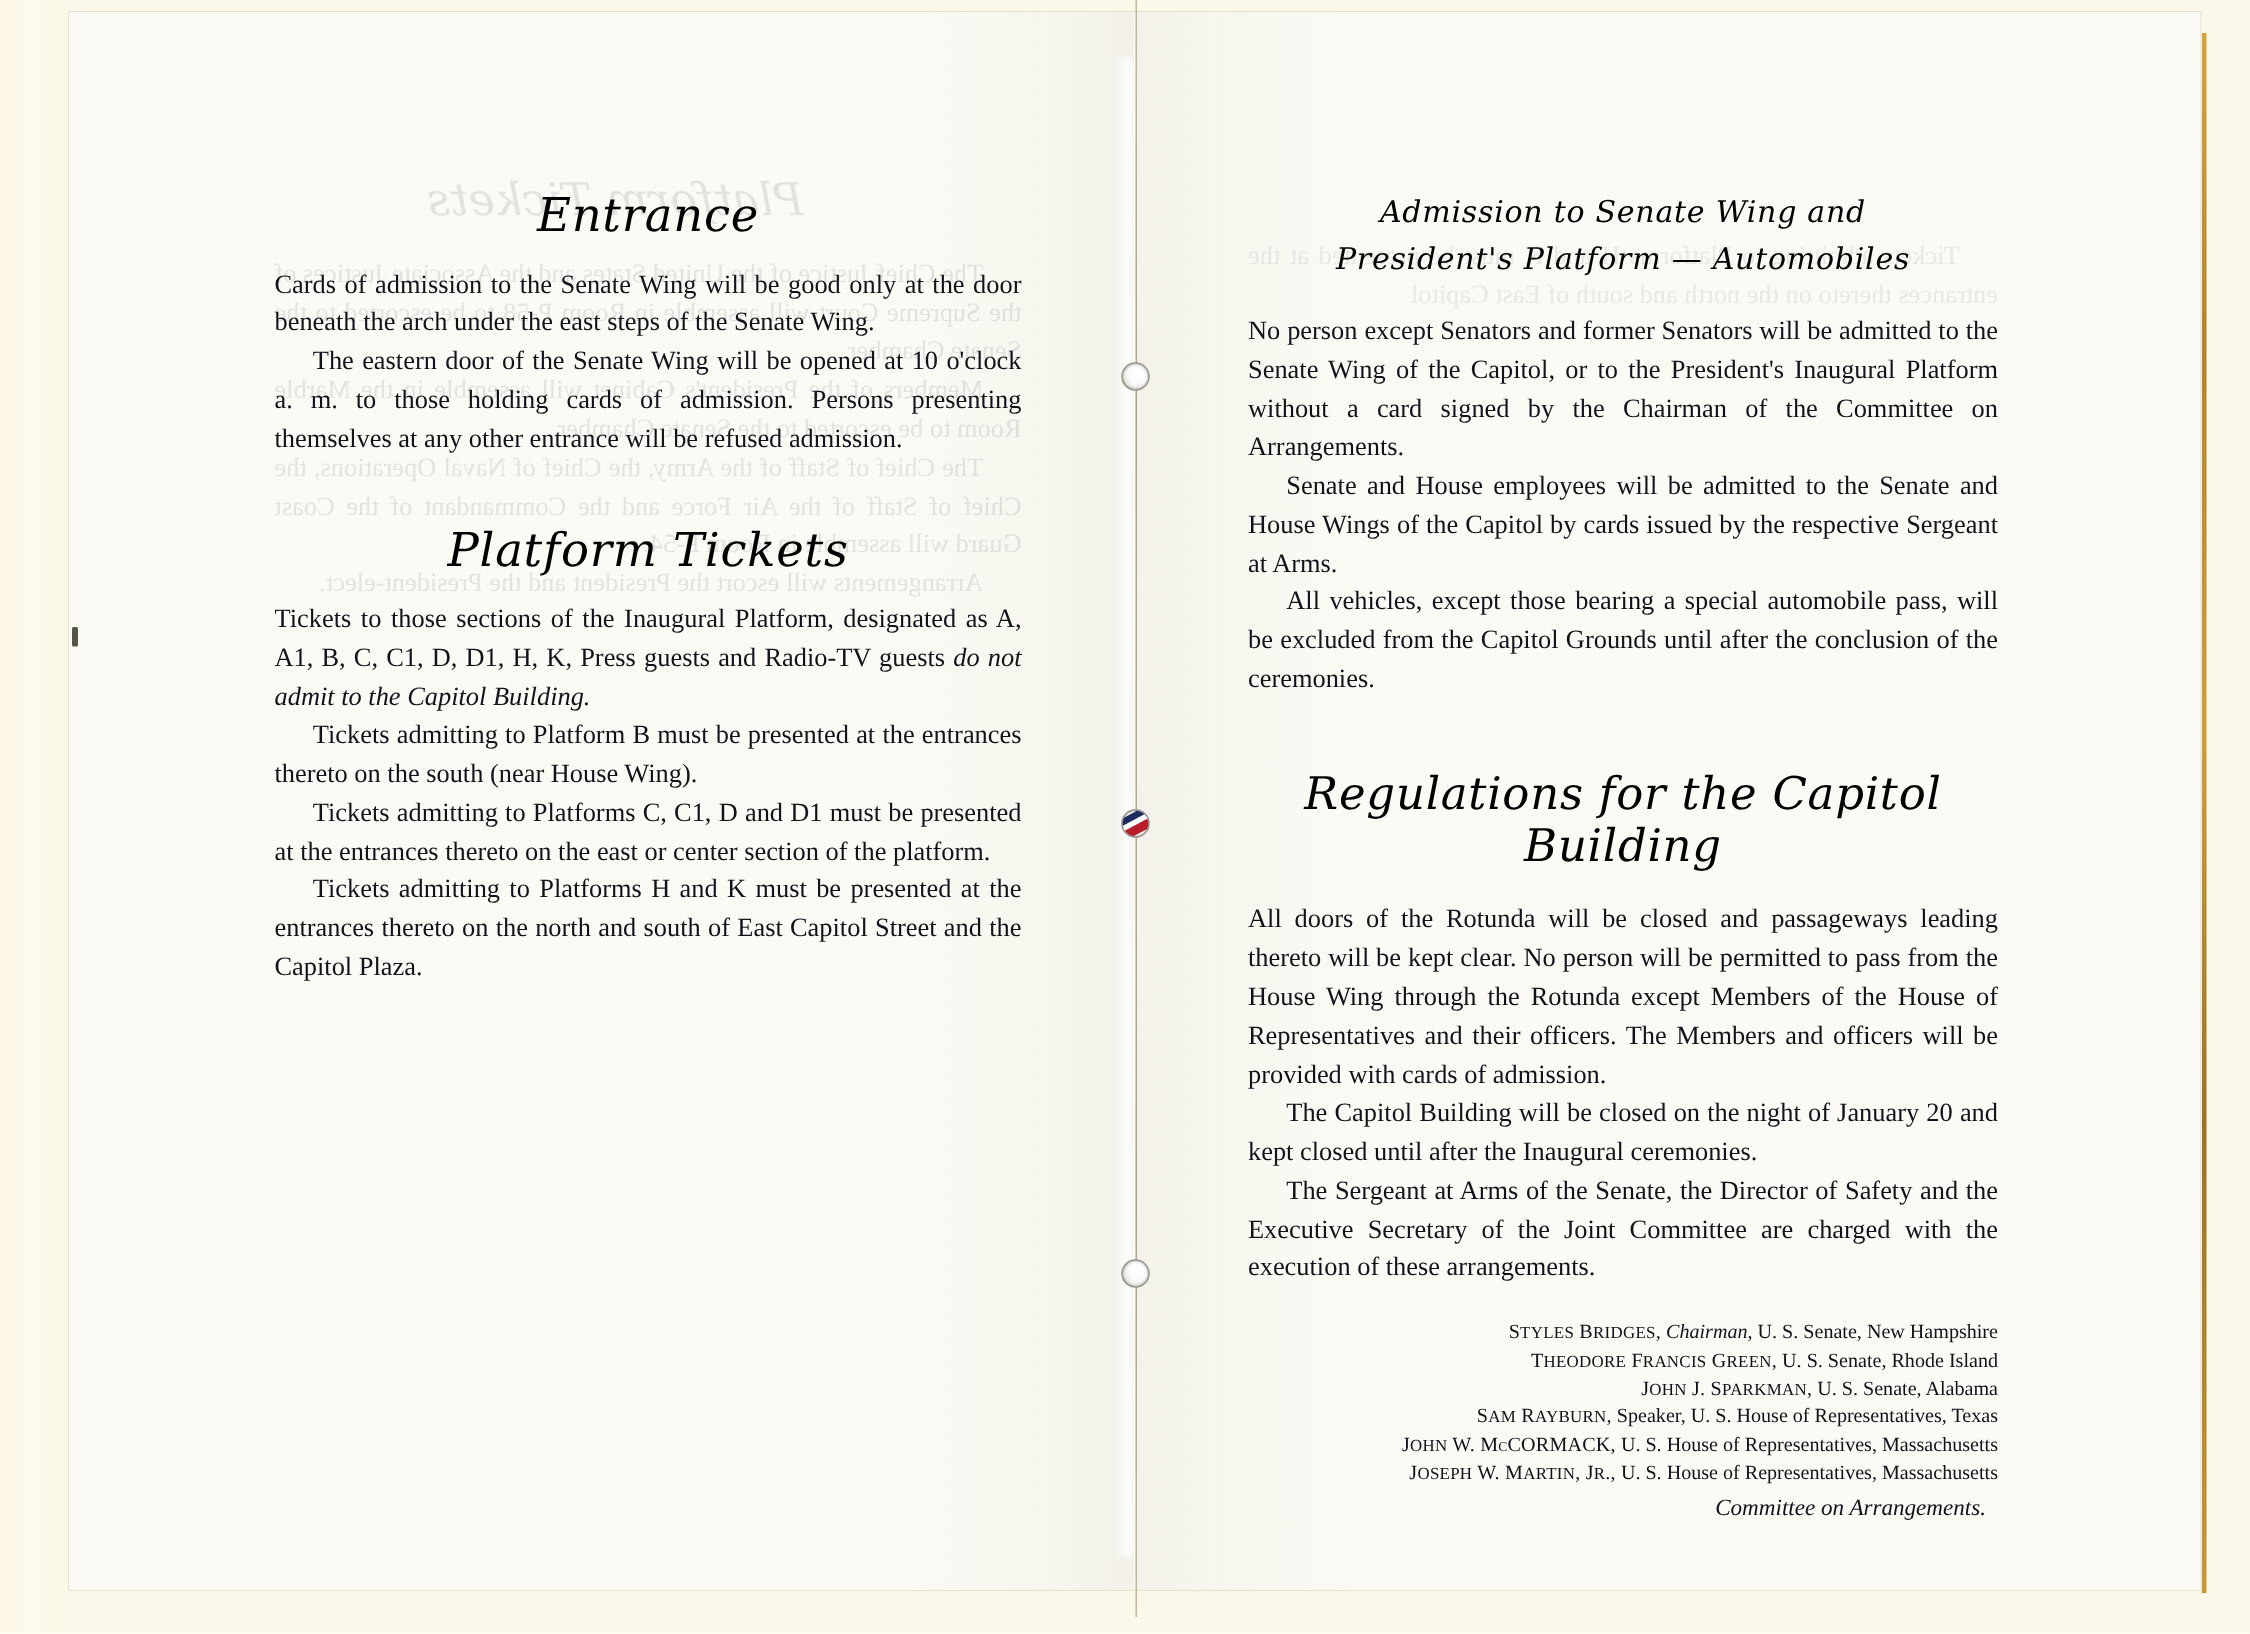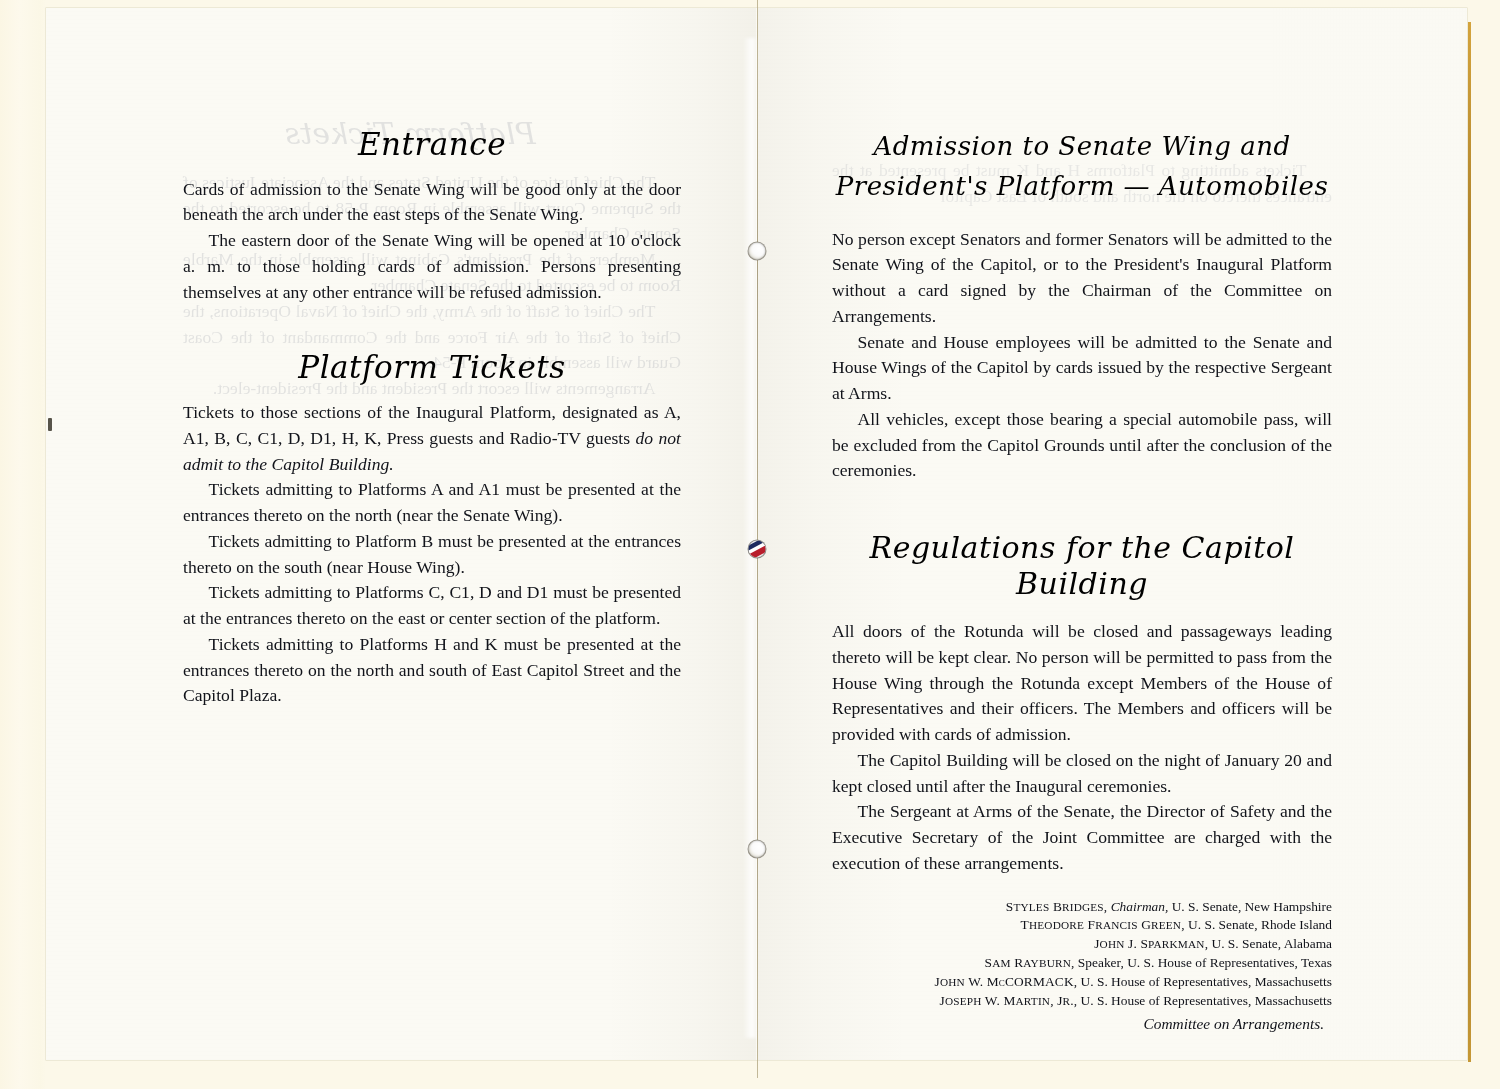--- a/index.html
+++ b/index.html
@@ -179,21 +179,21 @@
     text-align: center;
     letter-spacing: .5px;
     line-height: 1.18;
     position: relative;
     z-index: 3;
   }
   .script-head .sh-line { display: block; }
 
   .head-entrance   { font-size: 31px; margin: 0 0 14px 0; }
   .head-platform   { font-size: 31px; margin: 44px 0 14px 0; }
-  .head-admission  { font-size: 26px; margin: 0 0 20px 0; line-height: 1.55; }
+  .head-admission  { font-size: 20px; margin: 0 0 20px 0; line-height: 1.55; }
   .head-regs       { font-size: 30px; margin: 46px 0 18px 0; }
 
   p.body {
     margin: 0;
     font-size: 17.6px;
     line-height: 1.465;
     color: #11131a;
     text-align: justify;
     text-indent: 1.45em;
     position: relative;
@@ -300,21 +300,20 @@
         <h2 class="script-head head-entrance">Entrance</h2>
 
         <p class="body noindent">Cards of admission to the Senate Wing will be good only at the door beneath the arch under the east steps of the Senate Wing.</p>
 
         <p class="body">The eastern door of the Senate Wing will be opened at 10 o'clock a. m. to those holding cards of admission.   Persons presenting themselves at any other entrance will be refused admission.</p>
 
         <h2 class="script-head head-platform">Platform Tickets</h2>
 
         <p class="body noindent"><span>Tickets to those sections of the Inaugural Platform, designated as A, A1, B, C, C1, D, D1, H, K, Press guests and Radio-TV guests </span><i>do not admit to the Capitol Building.</i></p>
 
-        <p class="body">Tickets admitting to Platforms A and A1 must be presented at the entrances thereto on the north (near the Senate Wing).</p>
         <p class="body">Tickets admitting to Platform B must be presented at the entrances thereto on the south (near House Wing).</p>
         <p class="body">Tickets admitting to Platforms C, C1, D and D1 must be presented at the entrances thereto on the east or center section of the platform.</p>
         <p class="body">Tickets admitting to Platforms H and K must be presented at the entrances thereto on the north and south of East Capitol Street and the Capitol Plaza.</p>
 
       </div>
     </div>
 
     <div class="page right">
 
       <div class="bleed-layer bleed-right">

